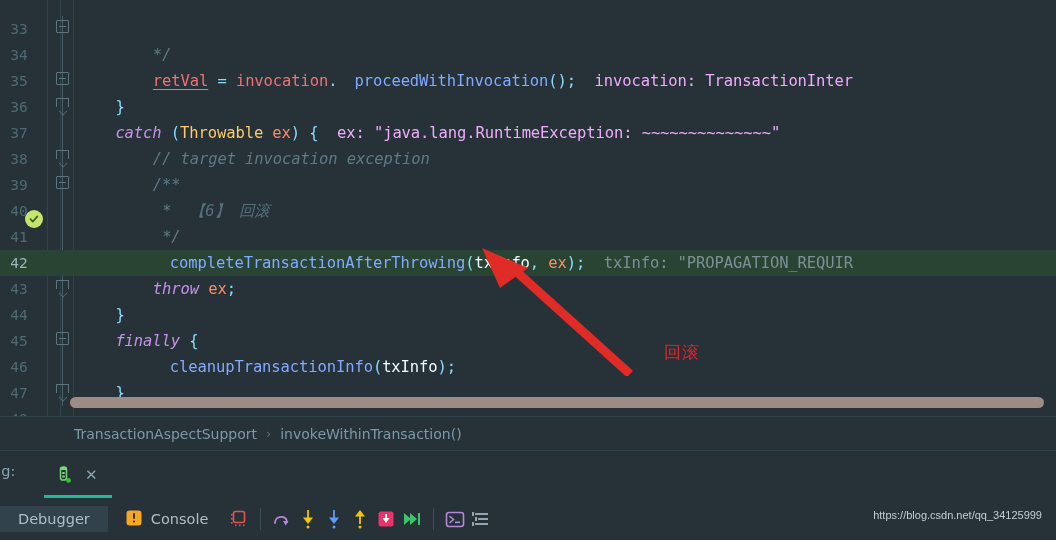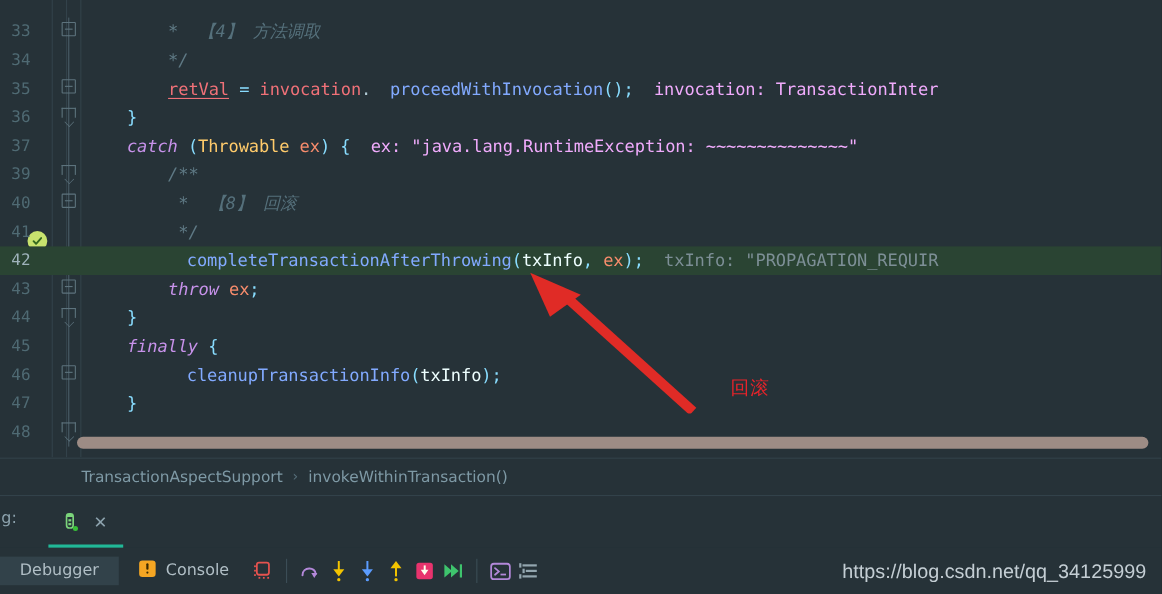--- a/index.html
+++ b/index.html
@@ -136,21 +136,21 @@
   }
   .bb-tab {
     height: 26px; display: flex; align-items: center; gap: 9px; padding: 0 18px;
     color: #b0bec5; font-size: 14.5px;
   }
   .bb-tab.active { background: #32424a; }
   .sep-v { width: 1px; height: 22px; background: #3b4d56; margin: 0 8px; }
   .tool-ico { width: 26px; height: 26px; display: flex; align-items: center; justify-content: center; }
   .watermark {
     position: absolute; right: 14px; top: 11px;
-    color: #c4ced4; font-size: 18px;
+    color: #c4ced4; font-size: 11px;
     font-family: "Liberation Sans", sans-serif;
   }
 
   
   .anno-arrow { position: absolute; left: 470px; top: 246px; pointer-events: none; }
   .anno-text {
     position: absolute; left: 664px; top: 341px;
     color: #e8232a; font-size: 17px; font-family: "DejaVu Sans", sans-serif;
     letter-spacing: 1px;
   }
@@ -189,27 +189,28 @@
       <div class="fbox arrow" style="top:384px;"></div>
     </div>
 
     <div class="checkmark">
       <svg width="12" height="12" viewBox="0 0 12 12" aria-hidden="true">
         <path d="M2.5 6.2 L4.8 8.6 L9.4 3.4" stroke="#33691e" stroke-width="1.7" fill="none" stroke-linecap="round" stroke-linejoin="round"></path>
       </svg>
     </div>
 
     <div class="code-rows" id="code-rows">
-        <div class="row"><span class="gutter-num">33</span><span class="codetext"><span class="ind" style="width: 74.8px;"></span><span class="c-comment">*  </span><span class="c-cjk">【4】 方法调取</span></span></div>
+        <div class="row"><span class="gutter-num">33</span></div>
         <div class="row"><span class="gutter-num">34</span><span class="codetext"><span class="ind" style="width: 74.8px;"></span><span class="c-comment">*/</span></span></div>
         <div class="row"><span class="gutter-num">35</span><span class="codetext"><span class="ind" style="width: 74.8px;"></span><span class="c-field und">retVal</span><span class="c-plain"> </span><span class="c-op">=</span><span class="c-plain"> </span><span class="c-field">invocation</span><span class="c-plain">.</span><span class="c-method">proceedWithInvocation</span><span class="c-punc">();</span><span class="c-plain">  </span><span class="c-hint">invocation: TransactionInter</span></span></div>
         <div class="row"><span class="gutter-num">36</span><span class="codetext"><span class="ind" style="width: 37.4px;"></span><span class="c-punc">}</span></span></div>
         <div class="row"><span class="gutter-num">37</span><span class="codetext"><span class="ind" style="width: 37.4px;"></span><span class="c-kw">catch</span><span class="c-plain"> </span><span class="c-punc">(</span><span class="c-type">Throwable</span><span class="c-plain"> </span><span class="c-param">ex</span><span class="c-punc">) {</span><span class="c-plain">  </span><span class="c-hint">ex: "java.lang.RuntimeException: ~~~~~~~~~~~~~~"</span></span></div>
+        <div class="row"><span class="gutter-num">38</span><span class="codetext"><span class="ind" style="width: 74.8px;"></span><span class="c-comment">// target invocation exception</span></span></div>
         <div class="row"><span class="gutter-num">39</span><span class="codetext"><span class="ind" style="width: 74.8px;"></span><span class="c-comment">/**</span></span></div>
-        <div class="row"><span class="gutter-num">40</span><span class="codetext"><span class="ind" style="width: 84.15px;"></span><span class="c-comment">*  </span><span class="c-cjk">【8】 回滚</span></span></div>
+        <div class="row"><span class="gutter-num">40</span><span class="codetext"><span class="ind" style="width: 84.15px;"></span><span class="c-comment">*  </span><span class="c-cjk">【6】 回滚</span></span></div>
         <div class="row"><span class="gutter-num">41</span><span class="codetext"><span class="ind" style="width: 84.15px;"></span><span class="c-comment">*/</span></span></div>
         <div class="row hl"><span class="gutter-num">42</span><span class="codetext"><span class="ind" style="width: 74.8px;"></span><span class="c-method">completeTransactionAfterThrowing</span><span class="c-punc">(</span><span class="c-var">txInfo</span><span class="c-punc">, </span><span class="c-param">ex</span><span class="c-punc">);</span><span class="c-plain">  </span><span class="c-hint-dim">txInfo: "PROPAGATION_REQUIR</span></span></div>
         <div class="row"><span class="gutter-num">43</span><span class="codetext"><span class="ind" style="width: 74.8px;"></span><span class="c-kw">throw</span><span class="c-plain"> </span><span class="c-param">ex</span><span class="c-punc">;</span></span></div>
         <div class="row"><span class="gutter-num">44</span><span class="codetext"><span class="ind" style="width: 37.4px;"></span><span class="c-punc">}</span></span></div>
         <div class="row"><span class="gutter-num">45</span><span class="codetext"><span class="ind" style="width: 37.4px;"></span><span class="c-kw">finally</span><span class="c-plain"> </span><span class="c-punc">{</span></span></div>
         <div class="row"><span class="gutter-num">46</span><span class="codetext"><span class="ind" style="width: 74.8px;"></span><span class="c-method">cleanupTransactionInfo</span><span class="c-punc">(</span><span class="c-var">txInfo</span><span class="c-punc">);</span></span></div>
         <div class="row"><span class="gutter-num">47</span><span class="codetext"><span class="ind" style="width: 37.4px;"></span><span class="c-punc">}</span></span></div>
         <div class="row"><span class="gutter-num">48</span><span class="codetext"><span class="ind" style="width: 37.4px;"></span></span></div>
       </div>
 

